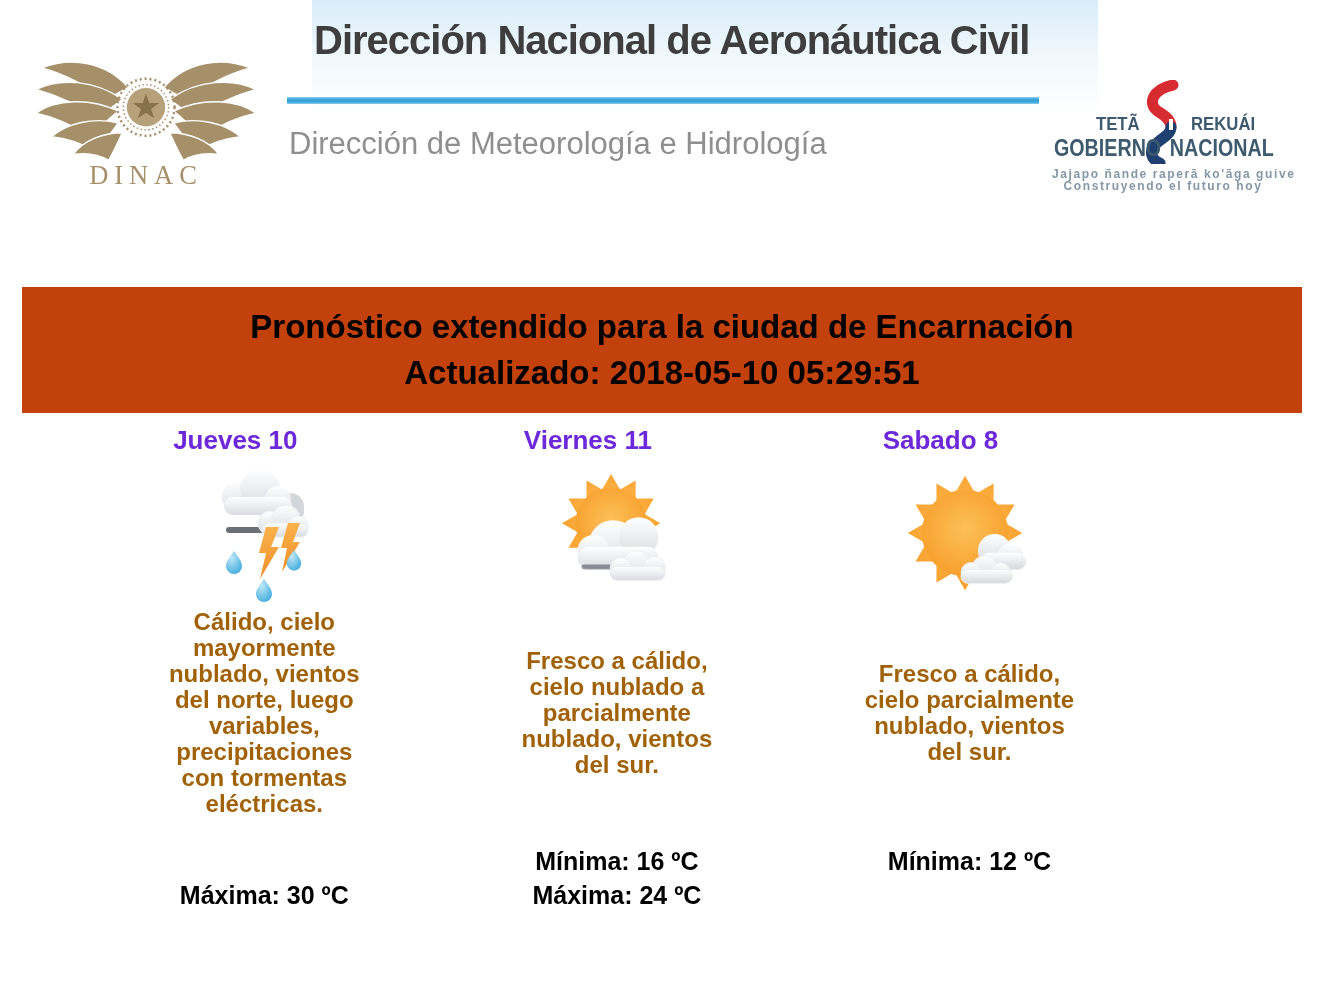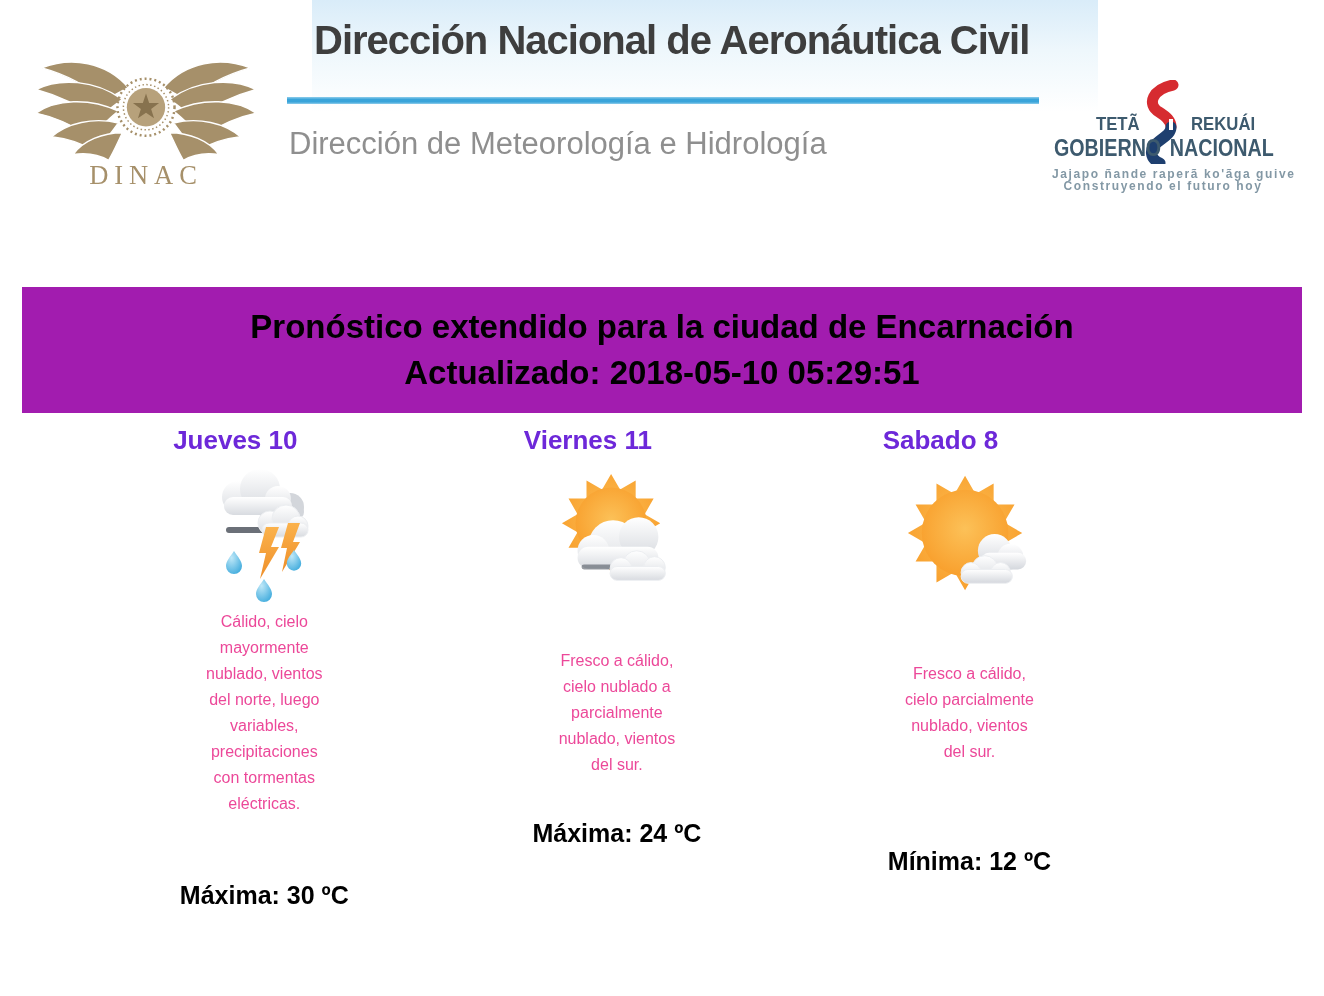--- a/index.html
+++ b/index.html
@@ -24,34 +24,34 @@
   .gw2 { left:139px; top:33px; font-size:19px; transform:scaleX(.88); transform-origin:0 0; }
   .gw3 { left:2px;   top:54px; font-size:24px; transform:scaleX(.82); transform-origin:0 0; }
   .gw4 { right:0;    top:54px; font-size:24px; transform:scaleX(.82); transform-origin:100% 0; }
   .gov-ribbon { position:absolute; left:88px; top:0; width:46px; height:84px; }
   .gov-tagline { position:absolute; left:0; width:100%; text-align:center; color:#8398a5;
                  font-size:12px; font-weight:700; letter-spacing:1.6px; white-space:nowrap; }
   .gt1 { top:87px; } .gt2 { top:99px; }
 
   
   .banner { position:absolute; left:22px; top:287px; width:1280px; height:126px;
-            background:#a21caf; display:flex; flex-direction:column;
+            background:#c2410c; display:flex; flex-direction:column;
             justify-content:center; align-items:center; row-gap:8px; }
   .banner div { font-size:33px; font-weight:700; color:#000; white-space:nowrap; }
 
   
   .days { position:absolute; left:88px; top:425px; width:1058px;
           display:grid; grid-template-columns:repeat(3, 352.6px); }
   .day { text-align:center; }
   .day-label { font-size:26px; font-weight:700; color:#6d28d9; height:34px;
                transform:translateX(-29px); }
   .icon-box { height:142px; margin-top:6px; display:flex;
               justify-content:center; align-items:flex-start; }
   .desc { height:212px; display:flex; align-items:center; justify-content:center;
-          font-size:16px; font-weight:400; color:#ec4899; line-height:26px;
+          font-size:24px; font-weight:700; color:#a16207; line-height:26px;
           white-space:pre-line; }
   .temp-min { margin-top:28px; height:34px; font-size:25px; font-weight:700; }
   .temp-max { height:34px; font-size:25px; font-weight:700; }
 </style>
 </head>
 <body>
 
 <header>
 
   <div class="dinac-logo">
@@ -188,20 +188,21 @@
             <circle cx="74" cy="104" r="11"></circle>
           <rect x="63" y="102" width="56" height="14" rx="7"></rect>
         </g>
       </svg>
     </div>
     <div class="desc">Fresco a cálido,
 cielo nublado a
 parcialmente
 nublado, vientos
 del sur.</div>
+    <div class="temp-min">Mínima: 16 ºC</div>
     <div class="temp-max">Máxima: 24 ºC</div>
   </article>
 
   <article class="day">
     <div class="day-label">Sabado 8</div>
     <div class="icon-box">
       <svg width="138" height="140" viewBox="0 0 140 140">
         <defs>
           <radialGradient id="sg3" cx="0.5" cy="0.45" r="0.75">
             <stop offset="0" stop-color="#fcc158"></stop>

